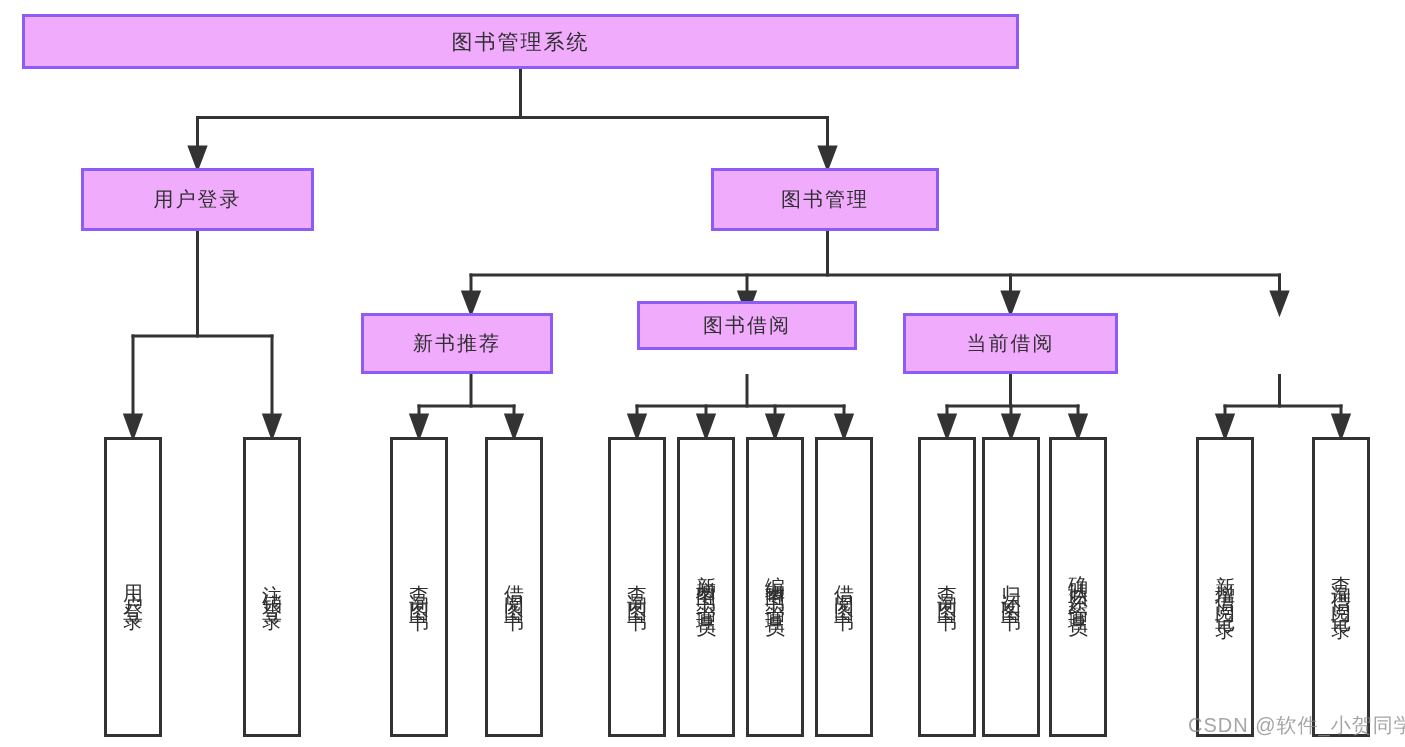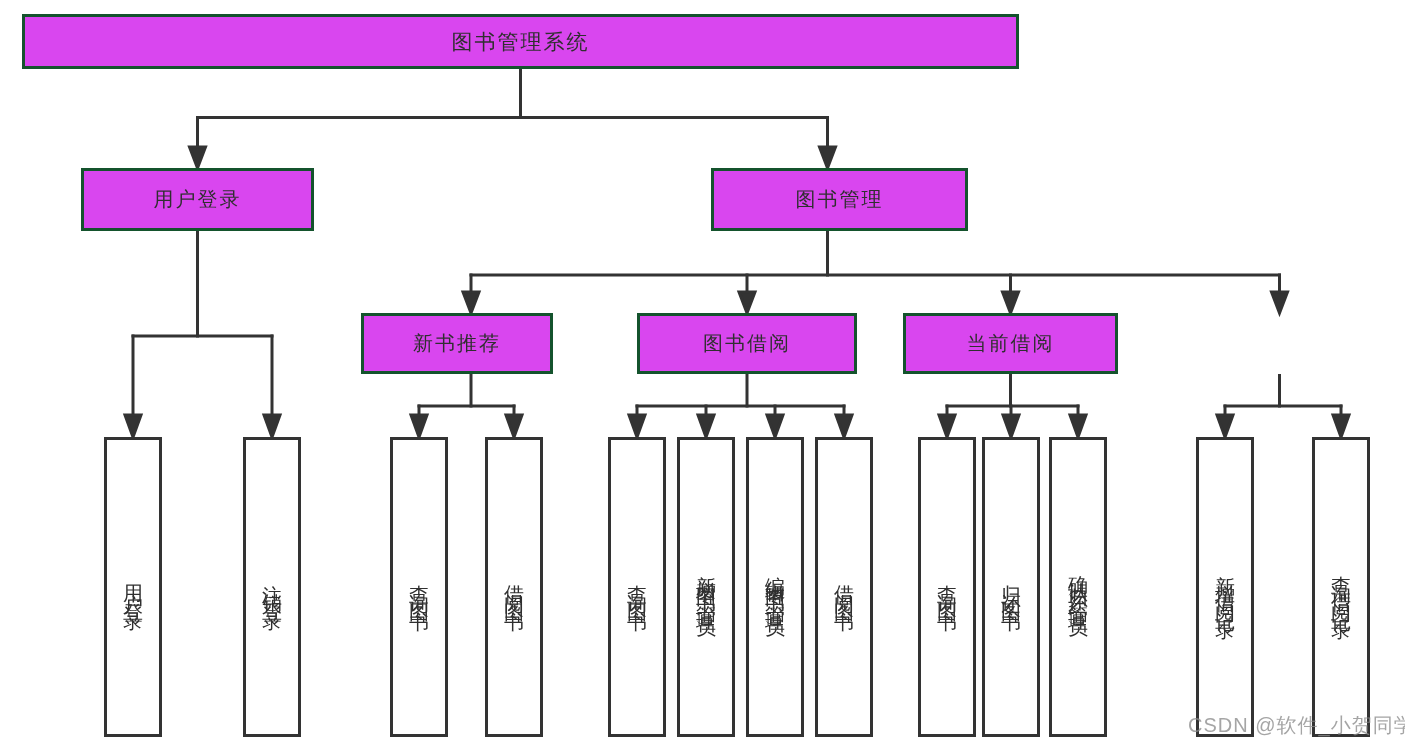--- a/index.html
+++ b/index.html
@@ -2,21 +2,21 @@
 <html><head>
 <meta charset="utf-8">
 <style>
   html,body{margin:0;padding:0;background:#ffffff;}
   #stage{
     position:relative;width:1405px;height:747px;background:#ffffff;overflow:hidden;
     font-family:"Liberation Sans","DejaVu Sans",sans-serif;
   }
   #connector-svg{position:absolute;left:0;top:0;}
   .hbox{
-    position:absolute;box-sizing:border-box;border:3px solid #14532d;background:#d946ef;
+    position:absolute;box-sizing:border-box;border:3px solid #8b5cf6;background:#f0abfc;
     display:flex;align-items:center;justify-content:center;
     font-size:20px;color:#2f2f2f;letter-spacing:2px;white-space:nowrap;
   }
   .vbox{
     position:absolute;box-sizing:border-box;border:3px solid #333333;background:#ffffff;
     width:58px;height:300px;top:437px;
     display:flex;align-items:center;justify-content:center;
   }
   .vtext{
     writing-mode:vertical-rl;text-orientation:mixed;
@@ -110,28 +110,28 @@
     </g>
   </svg>
 
   <div class="hbox" style="left:22px;top:14px;width:997px;height:55px;font-size:21px;">
     <span>图书管理系统</span>
   </div>
 
   <div class="hbox" style="left:81px;top:168px;width:233px;height:63px;">
     <span>用户登录</span>
   </div>
-  <div class="hbox" style="left:711px;top:168px;width:257px;height:63px;">
+  <div class="hbox" style="left:711px;top:168px;width:228px;height:63px;">
     <span>图书管理</span>
   </div>
 
   <div class="hbox" style="left:361px;top:313px;width:192px;height:61px;">
     <span>新书推荐</span>
   </div>
-  <div class="hbox" style="left:637px;top:313px;width:220px;height:61px;">
+  <div class="hbox" style="left:637px;top:301px;width:220px;height:49px;">
     <span>图书借阅</span>
   </div>
   <div class="hbox" style="left:903px;top:313px;width:215px;height:61px;">
     <span>当前借阅</span>
   </div>
 
   <div class="vbox" style="left:104px;">
     <span class="vtext">用户登录</span>
   </div>
   <div class="vbox" style="left:243px;">

